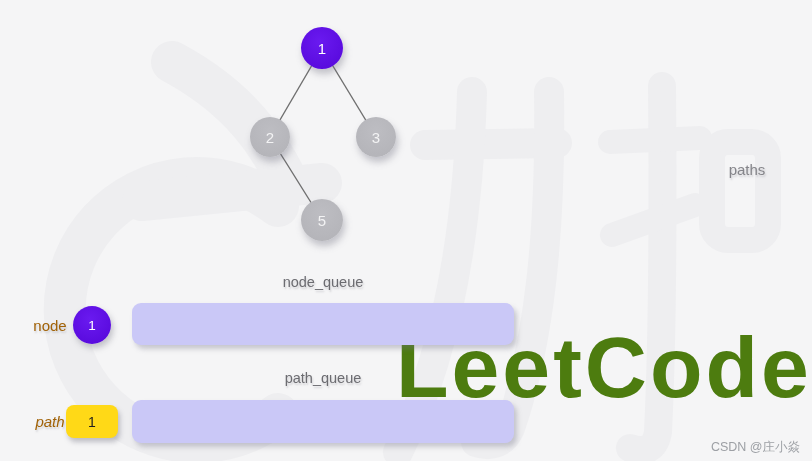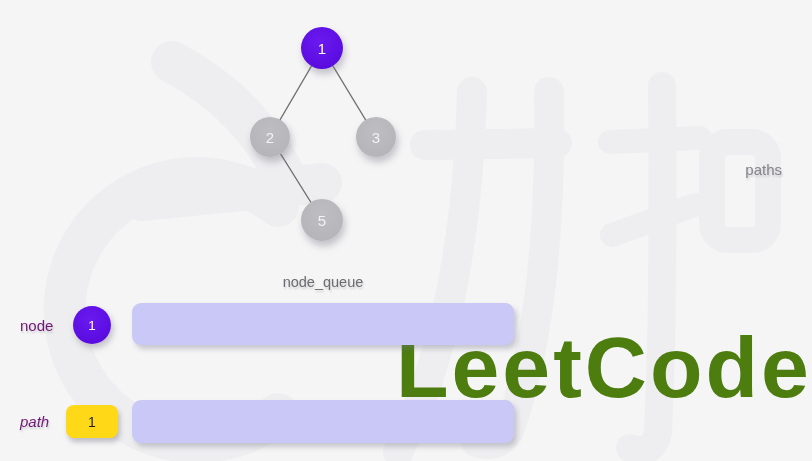--- a/index.html
+++ b/index.html
@@ -33,37 +33,37 @@
   
   .q-title{
     position:absolute;left:132px;width:382px;text-align:center;z-index:2;
     font-size:14.5px;color:#6c6c71;text-shadow:1px 2px 2px rgba(140,140,150,.35);
   }
   .q-rect{
     position:absolute;left:132px;width:382px;z-index:2;border-radius:9px;
     background:#cac8f7;box-shadow:3px 4px 5px rgba(115,115,135,.35);
   }
   .side-label{
-    position:absolute;left:20px;width:48px;text-align:left;z-index:2;
-    font-size:15px;color:#701a75;text-shadow:1px 2px 2px rgba(140,140,150,.35);
+    position:absolute;left:26px;width:48px;text-align:center;z-index:2;
+    font-size:15px;color:#a16207;text-shadow:1px 2px 2px rgba(140,140,150,.35);
   }
   .ptr-circle{
     position:absolute;left:73px;top:306px;width:38px;height:38px;z-index:2;
     border-radius:50%;display:flex;align-items:center;justify-content:center;
     background:radial-gradient(circle at 45% 35%,#6a1af0,#5406d8);
     color:#fff;font-size:13.5px;box-shadow:2px 4px 6px rgba(110,110,125,.4);
   }
   .ptr-yellow{
     position:absolute;left:66px;top:405px;width:52px;height:33px;z-index:2;
     border-radius:8px;display:flex;align-items:center;justify-content:center;
     background:#ffd917;color:#1f1f1f;font-size:14px;
     box-shadow:2px 4px 5px rgba(110,110,125,.4);
   }
   .paths-label{
-    position:absolute;left:712px;width:70px;top:161px;text-align:right;z-index:2;
+    position:absolute;left:712px;width:70px;top:161px;text-align:center;z-index:2;
     font-size:15px;color:#85858a;text-shadow:1px 2px 2px rgba(140,140,150,.35);
   }
   .credit{
     position:absolute;right:12px;top:439px;z-index:3;
     font-size:12.5px;color:#9da0a5;
   }
 </style>
 </head>
 <body>
 
@@ -107,20 +107,22 @@
 
   <div class="paths-label">paths</div>
 
   <div class="q-title" style="top:274px;">node_queue</div>
   <div class="q-rect" style="top:303px;height:42px;"></div>
   <div class="side-label" style="top:317px;">node</div>
   <div class="ptr-circle">
     <span>1</span>
   </div>
 
+  <div class="q-title" style="top:370px;">path_queue</div>
   <div class="q-rect" style="top:400px;height:43px;"></div>
   <div class="side-label" style="top:413px;font-style:italic;">path</div>
   <div class="ptr-yellow">
     <span>1</span>
   </div>
 
+  <div class="credit">CSDN @庄小焱</div>
 
 </div>
 
 </body></html>

